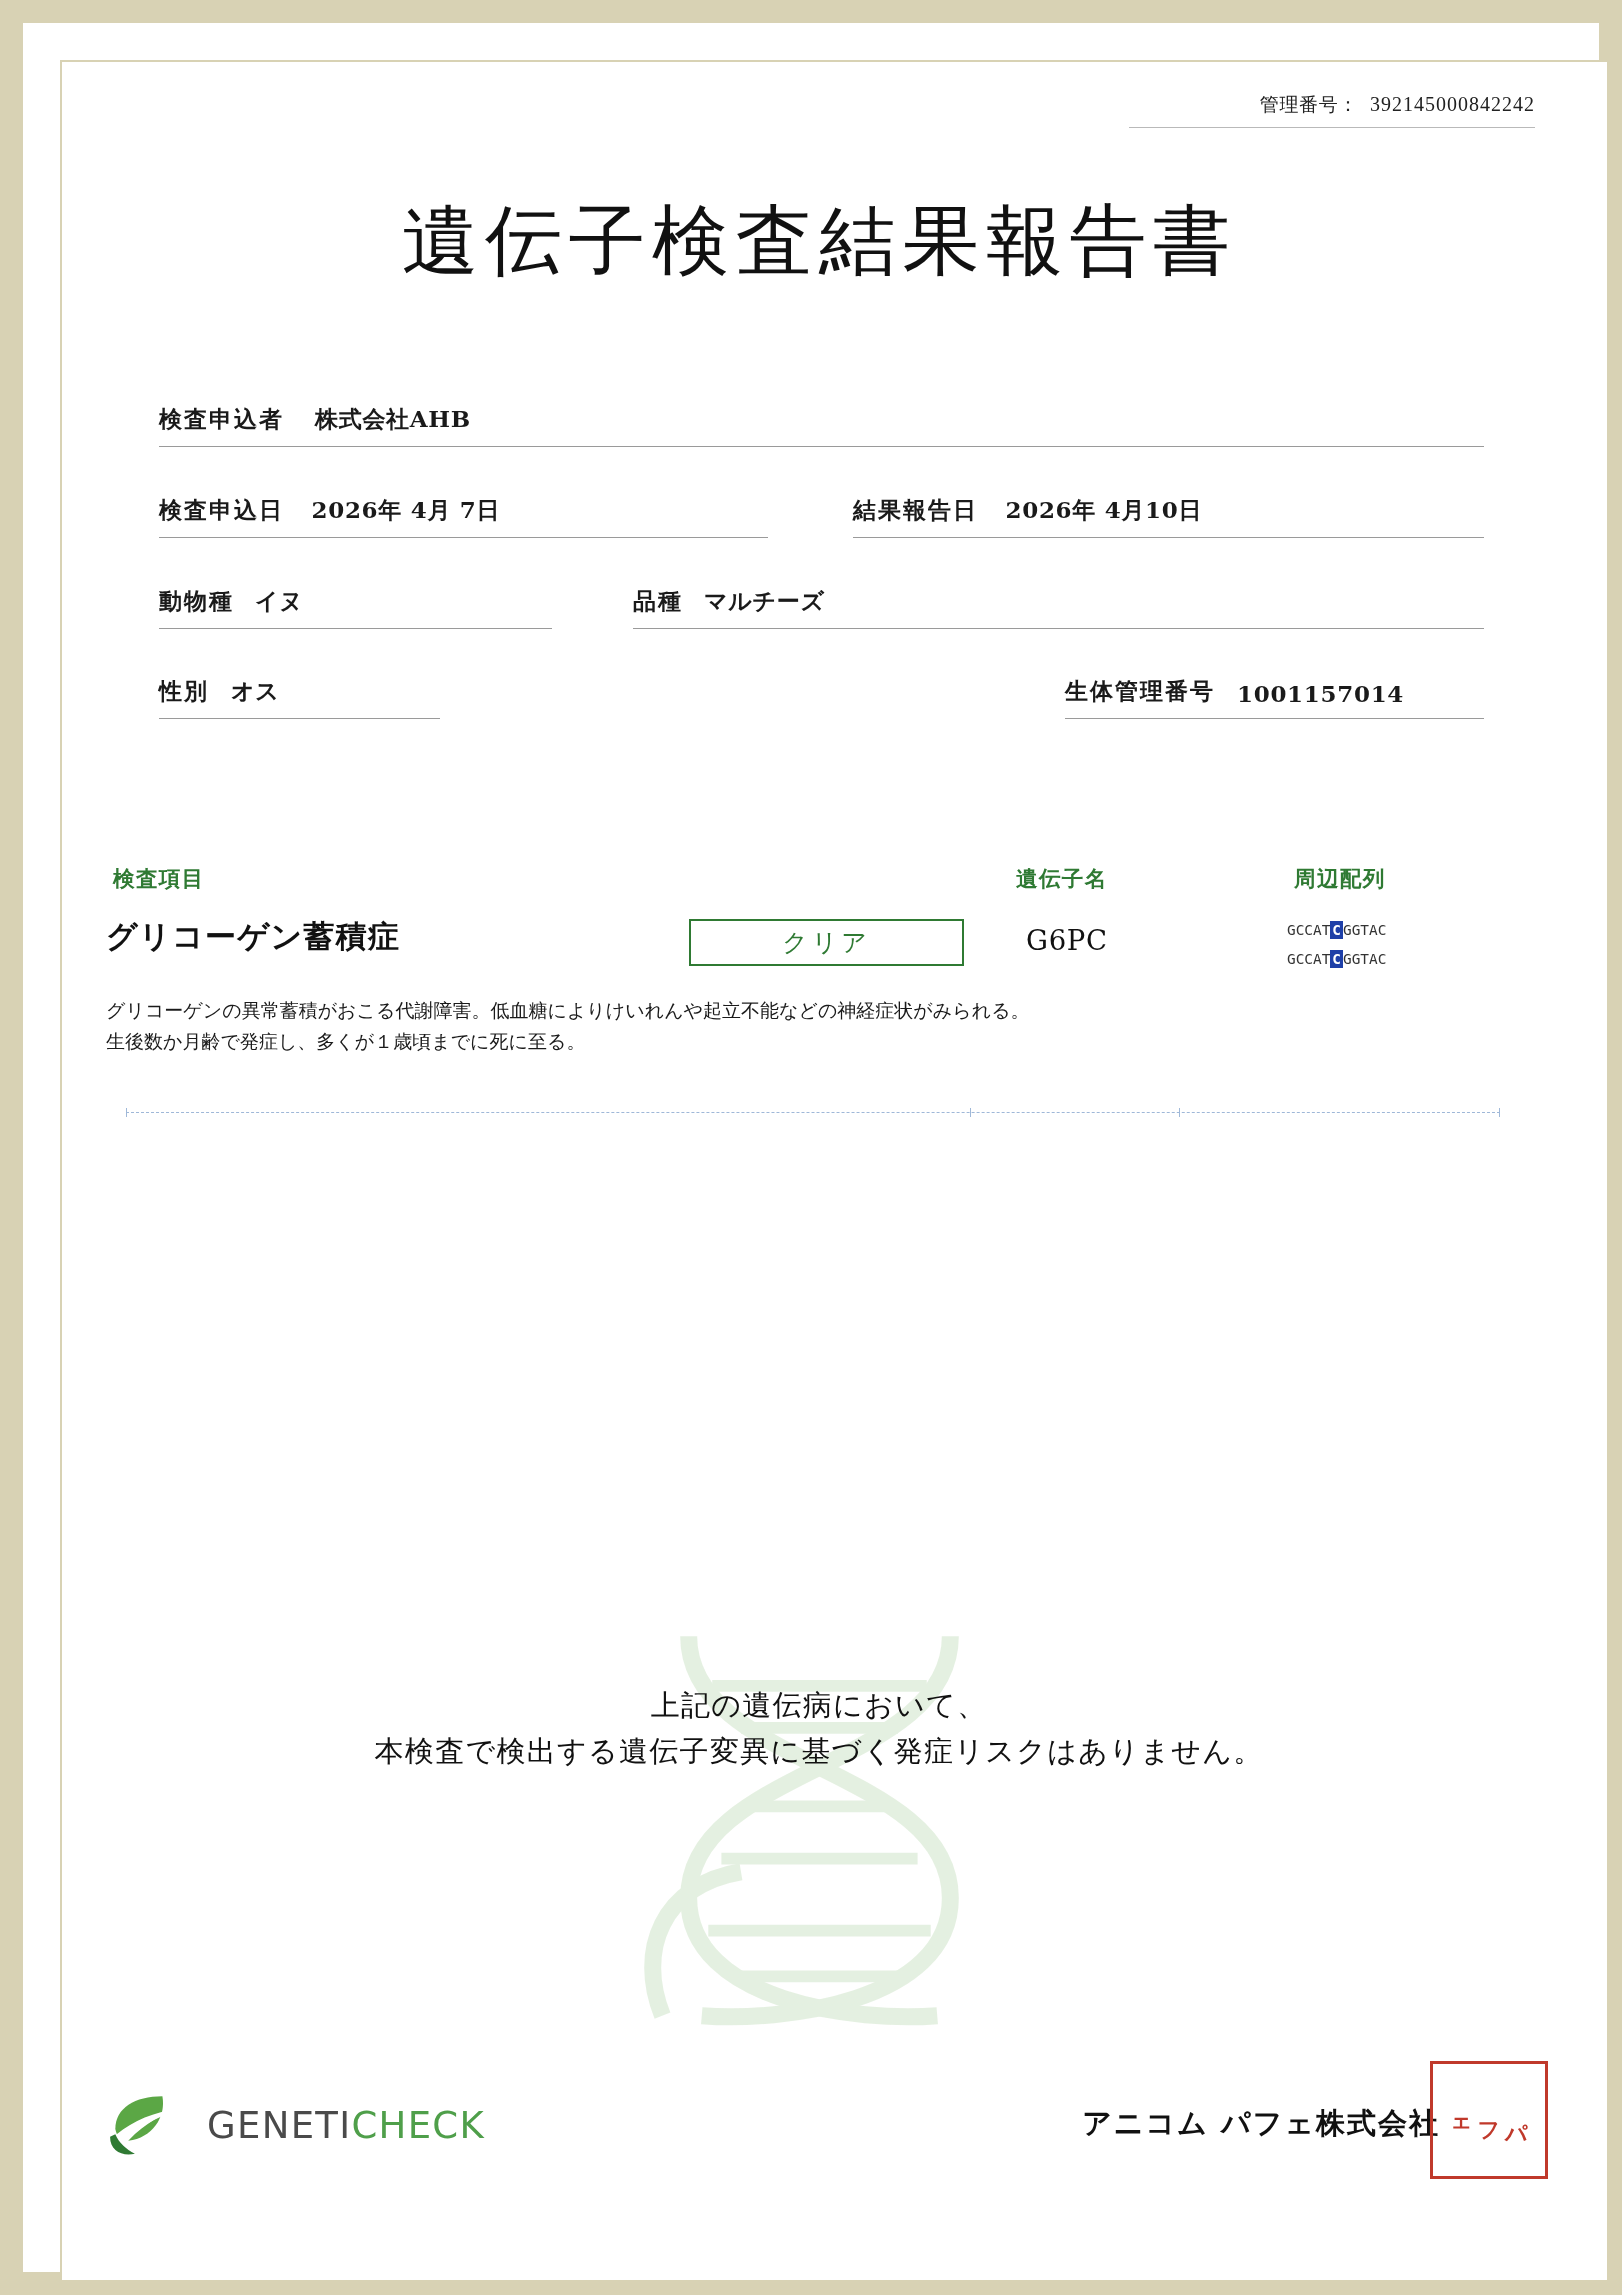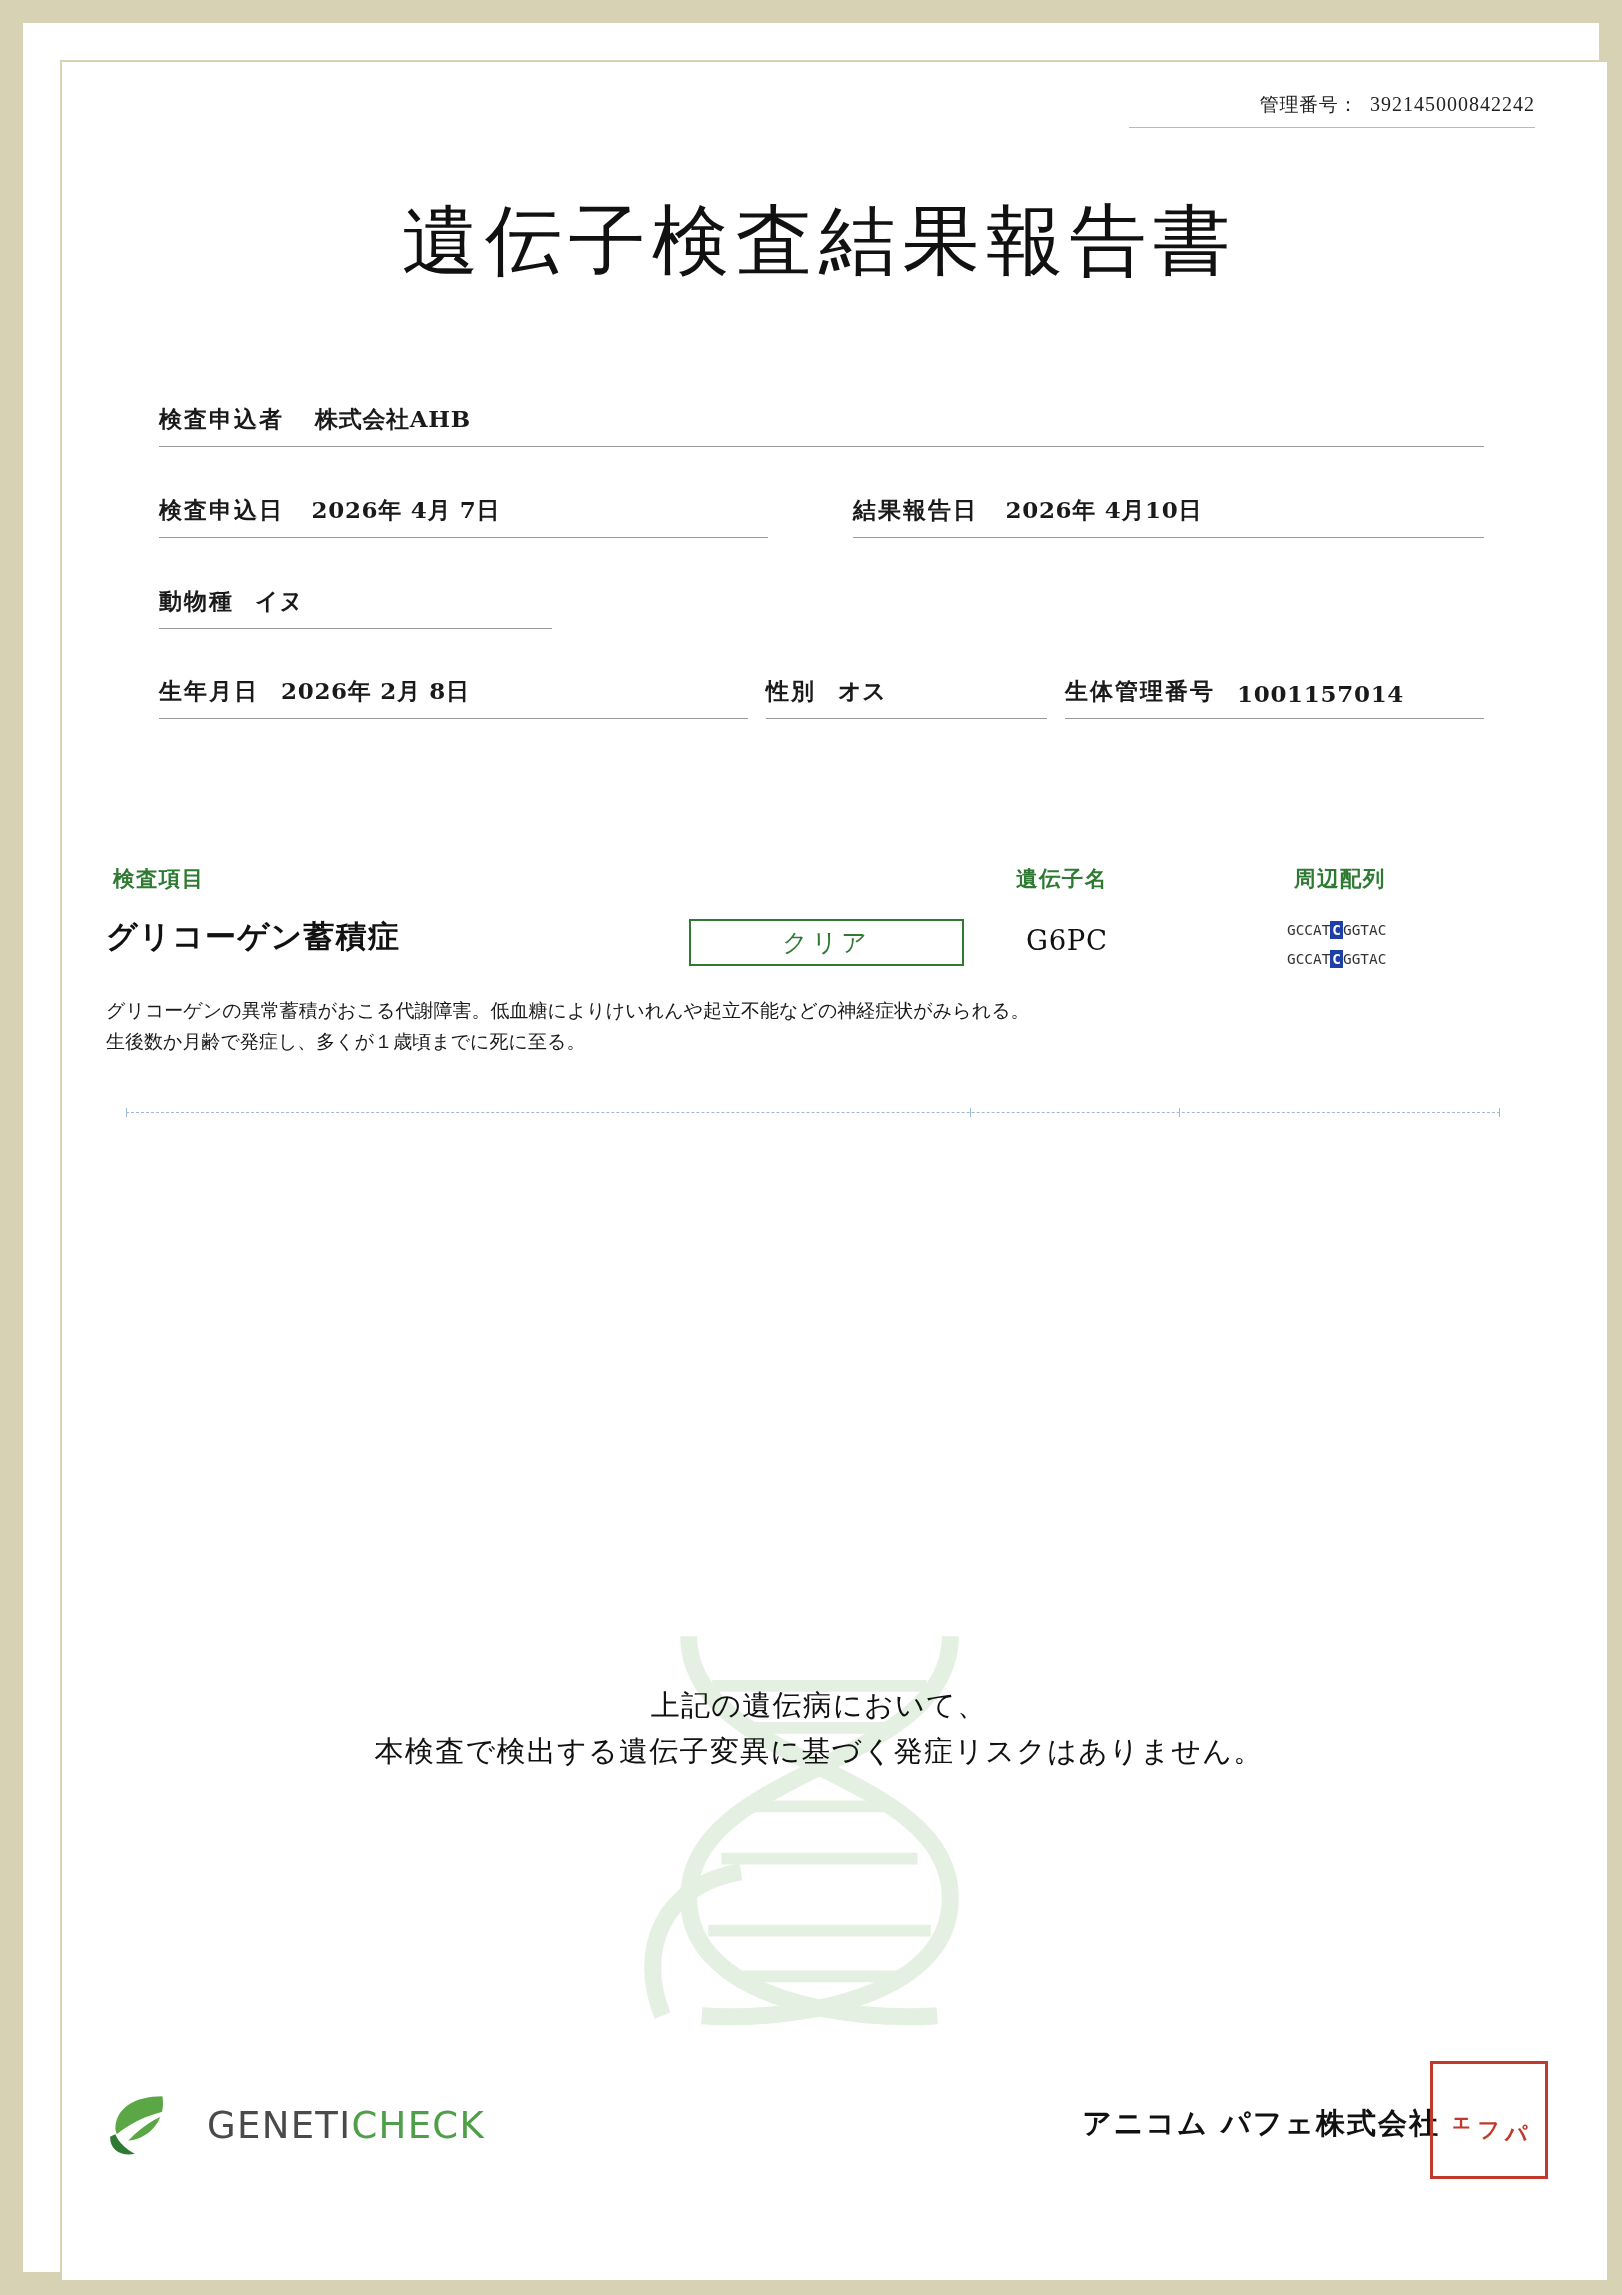--- a/index.html
+++ b/index.html
@@ -358,27 +358,27 @@
       <span class="f-label">結果報告日</span>
       <span class="f-value">2026年 4月10日</span>
     </div>
   </div>
 
   <div class="field-row" id="row-species">
     <div class="field left">
       <span class="f-label">動物種</span>
       <span class="f-value">イヌ</span>
     </div>
+    <div class="field right">
+      <span class="f-label">品種</span>
+      <span class="f-value">マルチーズ</span>
+    </div>
   </div>
 
   <div class="field-row" id="row-birth">
-    <div class="field a">
-      <span class="f-label">生年月日</span>
-      <span class="f-value">2026年 2月 8日</span>
-    </div>
     <div class="field b">
       <span class="f-label">性別</span>
       <span class="f-value">オス</span>
     </div>
     <div class="field c">
       <span class="f-label">生体管理番号</span>
       <span class="f-value">1001157014</span>
     </div>
   </div>
 

